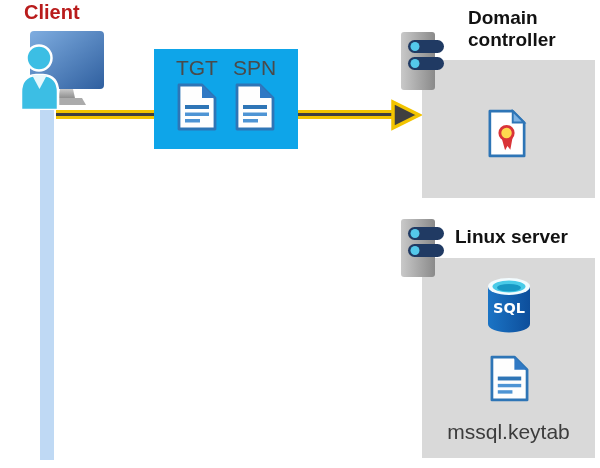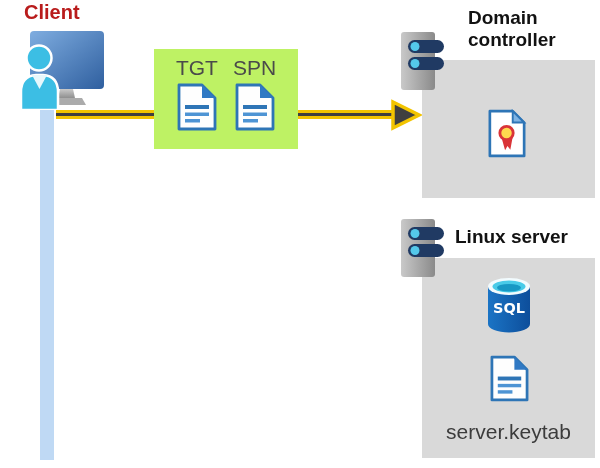--- a/index.html
+++ b/index.html
@@ -7,21 +7,21 @@
           font-family:"Liberation Sans",sans-serif;}
 
   .client-label{position:absolute;left:24px;top:1px;font-size:20px;font-weight:bold;color:#b91c1c;}
   .client-icon{position:absolute;left:15px;top:28px;z-index:3;}
   .client-line{position:absolute;left:40px;top:86px;width:14px;height:374px;background:#BFD9F4;z-index:1;}
 
   .arrow-line{position:absolute;left:56px;top:110px;width:340px;height:9px;background:#F2C400;z-index:2;}
   .arrow-stripe{position:absolute;left:0;top:3px;width:100%;height:3px;background:#3F3F3F;}
   .arrow-head{position:absolute;left:390px;top:99px;z-index:3;}
 
-  .ticket-box{position:absolute;left:154px;top:49px;width:144px;height:100px;background:#bef264;z-index:4;
+  .ticket-box{position:absolute;left:154px;top:49px;width:144px;height:100px;background:#0ea5e9;z-index:4;
               display:flex;justify-content:center;gap:15px;padding-top:7px;box-sizing:border-box;}
   .ticket-col{display:flex;flex-direction:column;align-items:center;gap:3px;}
   .ticket-label{font-size:21px;color:#4A4A4A;line-height:24px;}
 
   .panel{position:absolute;left:422px;width:173px;background:#D9D9D9;z-index:1;}
   .dc-panel{top:60px;height:138px;}
   .linux-panel{top:258px;height:200px;}
 
   .panel-title{position:absolute;font-weight:bold;font-size:19px;line-height:22px;color:#121212;z-index:4;}
   .dc-title{left:455px;top:7px;width:128px;margin-left:13px;}
@@ -146,15 +146,15 @@
     <text x="23" y="36" text-anchor="middle" font-family="DejaVu Sans, sans-serif" font-size="14.5" font-weight="bold" fill="#ffffff">SQL</text>
   </svg>
 
   <svg class="keytab-icon" width="41" height="53" viewBox="0 0 42 48">
     <path d="M3 2 H26 L39 15 V46 H3 Z" fill="#FEFEFE" stroke="#2E75B6" stroke-width="2.8" stroke-linejoin="round"></path>
     <path d="M26 2 L39 15 H26 Z" fill="#3079C4"></path>
     <rect x="9" y="22" width="24" height="4" fill="#2E75B6"></rect>
     <rect x="9" y="29.5" width="24" height="3.5" fill="#4E94D4"></rect>
     <rect x="9" y="36" width="15" height="3.5" fill="#4E94D4"></rect>
   </svg>
-  <div class="keytab-label">server.keytab</div>
+  <div class="keytab-label">mssql.keytab</div>
 
 </div>
 
 </body></html>

